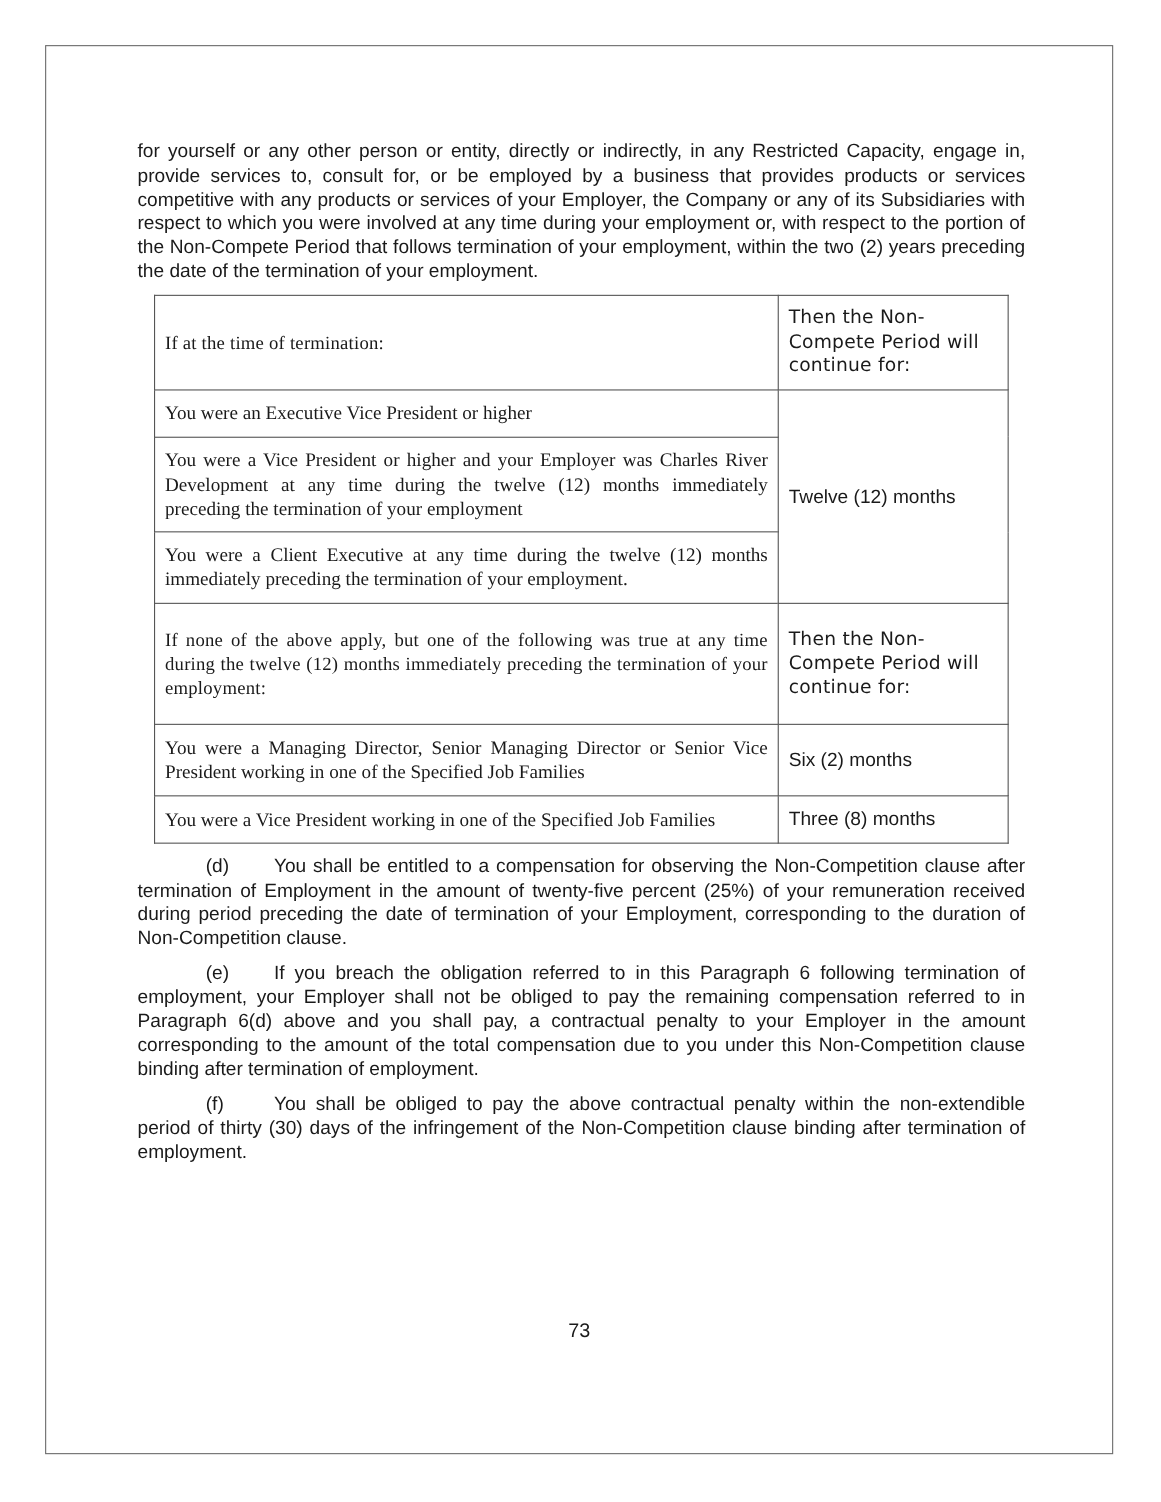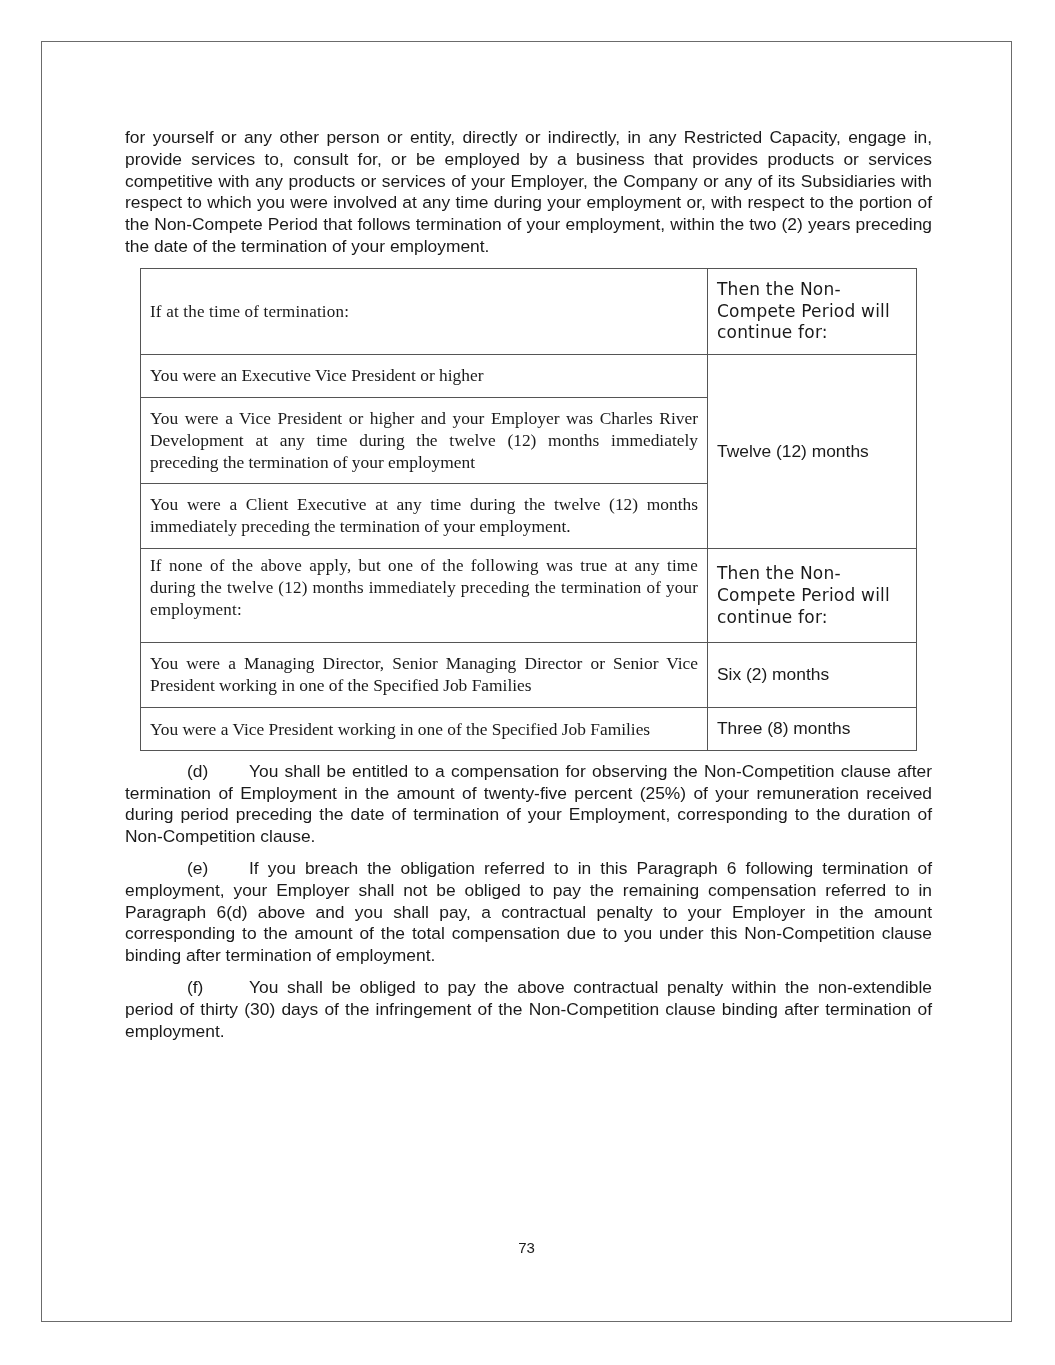--- a/index.html
+++ b/index.html
@@ -22,22 +22,22 @@
       border-collapse: collapse; margin: 10px 0 0 15px; width: 777px;
       font-family: "Liberation Sans", sans-serif; font-size: 17.4px; line-height: 21.8px;
     }
     table.nc td { border: 1px solid #555; padding: 10px 9px; vertical-align: middle; }
     table.nc td.left { width: 548px; text-align: justify; font-family: Liberation Serif, serif; }
     table.nc td.right { text-align: left; }
     .sans2 { font-family: "DejaVu Sans", sans-serif; font-size: 17px; letter-spacing: 0.2px; }
     .just { text-align: justify; text-align-last: left; }
     .hdr { height: 68px; }
     .pagenum {
-      position: absolute; left: 0; width: 100%; top: 1197px; text-align: center;
-      font-family: "Liberation Sans", sans-serif; font-size: 15px; color: #1a1a1a;
+      position: absolute; left: 0; width: 100%; top: 1157px; text-align: center;
+      font-family: "Liberation Sans", sans-serif; font-size: 18px; color: #1a1a1a;
     }
   </style>
 </head>
 <body>
 
 <div class="page">
   <div class="content">
 
     <p>for yourself or any other person or entity, directly or indirectly, in any Restricted Capacity, engage in, provide services to, consult for, or be employed by a business that provides products or services competitive with any products or services of your Employer, the Company or any of its Subsidiaries with respect to which you were involved at any time during your employment or, with respect to the portion of the Non-Compete Period that follows termination of your employment, within the two (2) years preceding the date of the termination of your employment.</p>
 
@@ -52,21 +52,21 @@
         <td class="left">You were an Executive Vice President or higher</td>
         <td class="right" rowspan="3">Twelve (12) months</td>
       </tr>
       <tr>
         <td class="left just">You were a Vice President or higher and your Employer was Charles River Development at any time during the twelve (12) months immediately preceding the termination of your employment</td>
       </tr>
       <tr>
         <td class="left just">You were a Client Executive at any time during the twelve (12) months immediately preceding the termination of your employment.</td>
       </tr>
       <tr class="hdr">
-        <td class="left sans2 just" style="padding-top:6px;padding-bottom:22px;">If none of the above apply, but one of the following was true at any time during the twelve (12) months immediately preceding the termination of your employment:</td>
+        <td class="left sans2 just" style="padding-top:22px;padding-bottom:22px;">If none of the above apply, but one of the following was true at any time during the twelve (12) months immediately preceding the termination of your employment:</td>
         <td class="right sans2 just">Then the Non-Compete Period will continue for:</td>
       </tr>
       <tr>
         <td class="left just">You were a Managing Director, Senior Managing Director or Senior Vice President working in one of the Specified Job Families</td>
         <td class="right">Six (2) months</td>
       </tr>
       <tr>
         <td class="left just" style="padding-top:10px;padding-bottom:7px;">You were a Vice President working in one of the Specified Job Families</td>
         <td class="right">Three (8) months</td>
       </tr>

